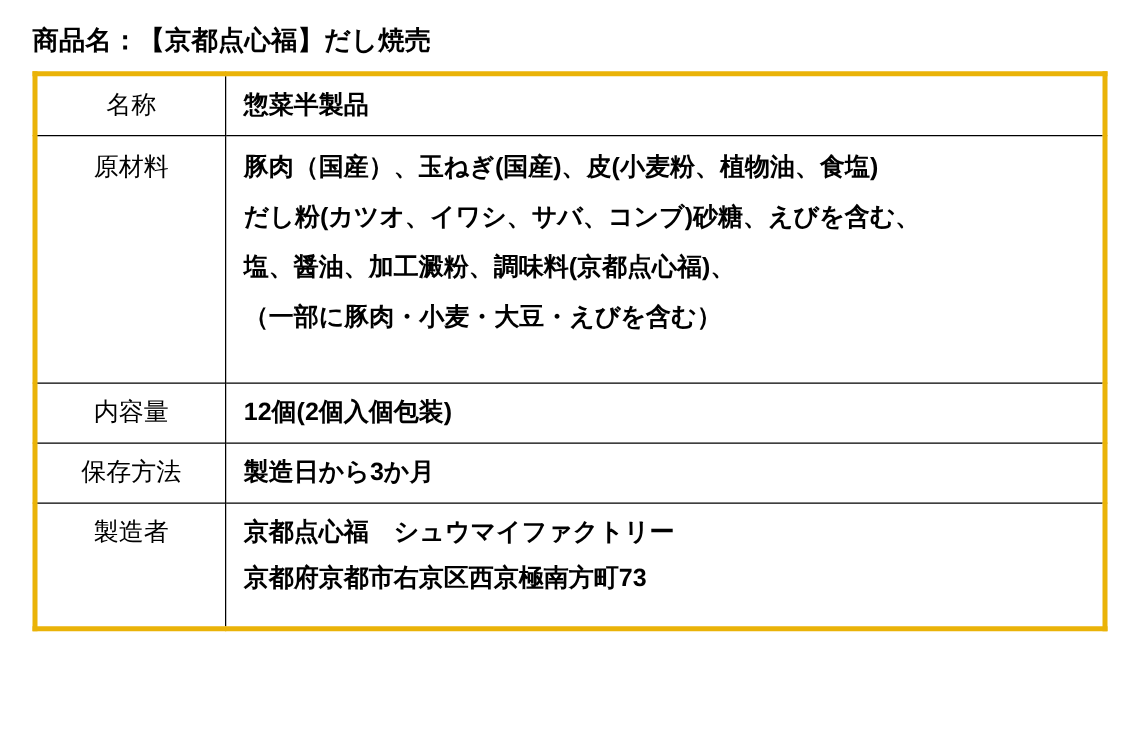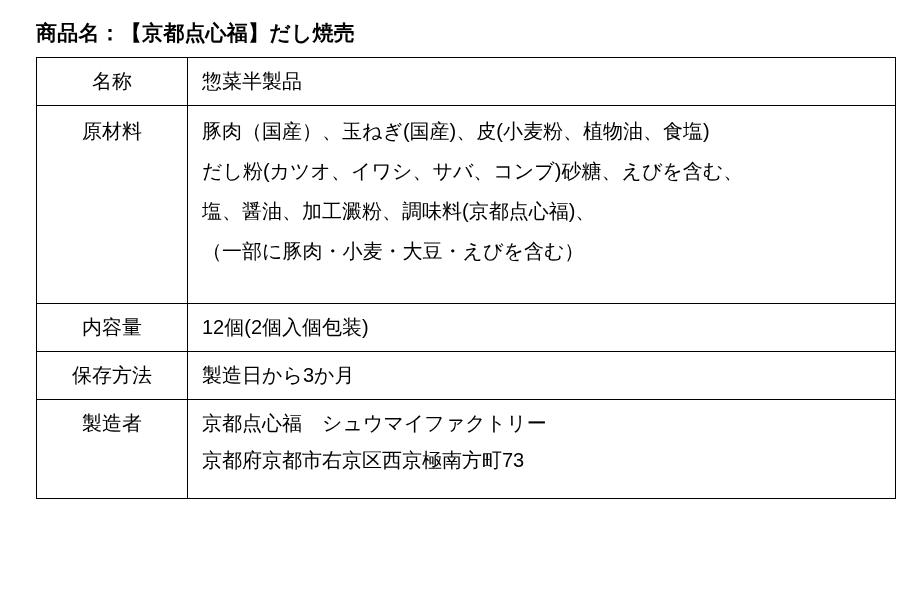--- a/index.html
+++ b/index.html
@@ -12,35 +12,35 @@
     height: 600px;
     font-family: "Liberation Sans", "DejaVu Sans", sans-serif;
     color: #000000;
     overflow: hidden;
   }
   .page {
     position: relative;
     width: 785px;
     height: 600px;
     box-sizing: border-box;
-    padding: 16px 20px 0 28px;
+    padding: 16px 20px 0 18px;
   }
   .product-title {
     font-size: 21px;
     font-weight: bold;
     line-height: 1.2;
     margin: 4px 0 12px 8px;
     letter-spacing: 0.2px;
   }
   table.spec {
     width: 860px;
     margin-left: 8px;
     border-collapse: collapse;
     table-layout: fixed;
-    border: 1px solid #eab308;
+    border: 4px solid #eab308;
   }
   table.spec td {
     border: 1.5px solid #000;
     vertical-align: top;
     padding: 8px 10px 8px 14px;
     font-size: 20px;
     line-height: 1.55;
   }
   table.spec td.label {
     width: 150px;
@@ -49,20 +49,21 @@
     padding-right: 0;
     white-space: nowrap;
   }
   table.spec tr.tall-row td {
     padding-top: 10px;
     padding-bottom: 10px;
   }
   .line {
     display: block;
     white-space: nowrap;
+    font-weight: bold;
   }
   .ingredients .line {
     margin-bottom: 9px;
   }
   .ingredients .line:last-child {
     margin-bottom: 2px;
   }
   .maker .line {
     margin-bottom: 6px;
   }

